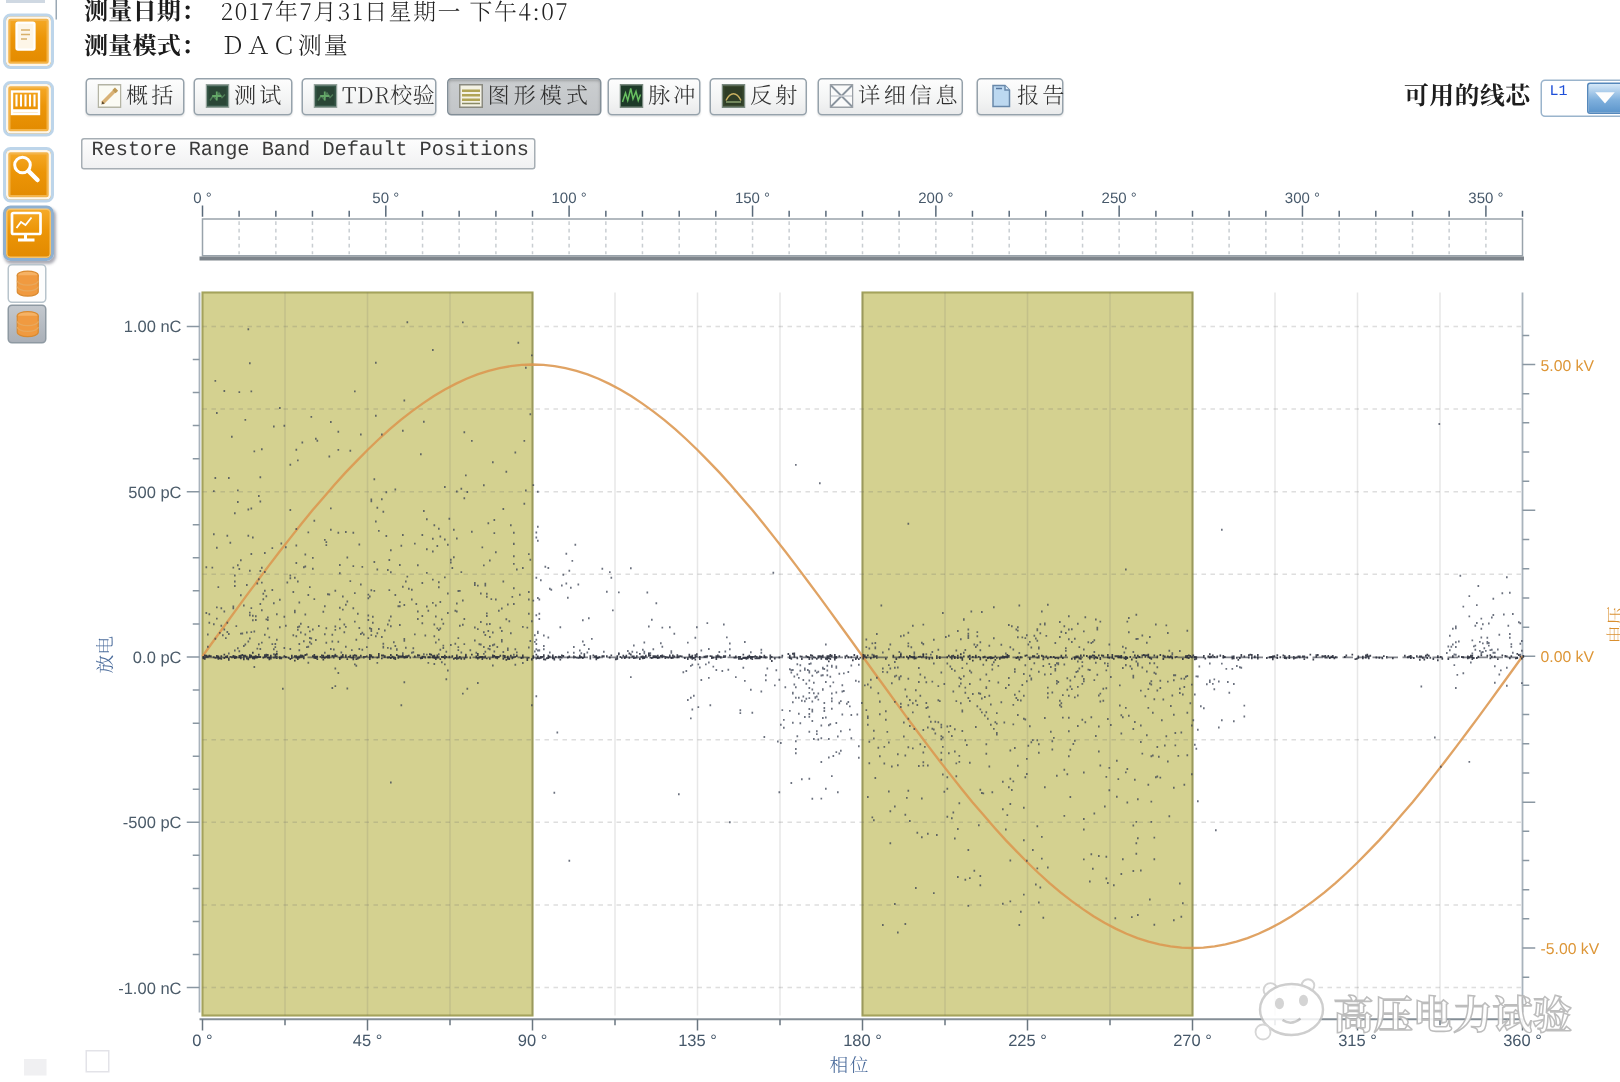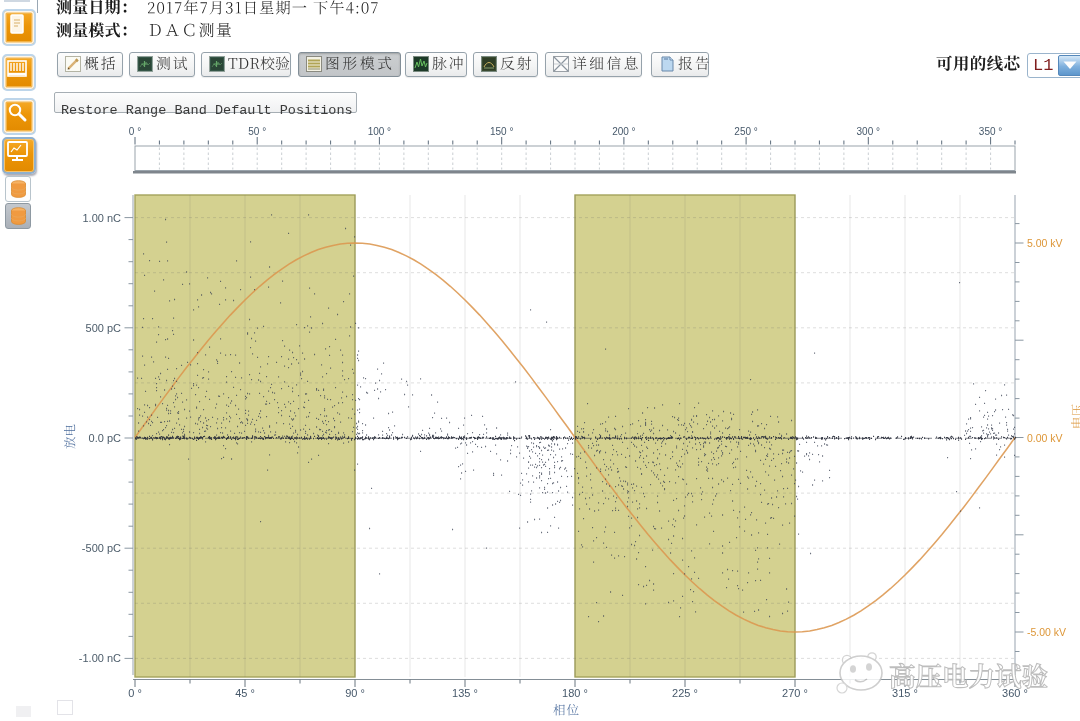--- a/index.html
+++ b/index.html
@@ -133,27 +133,27 @@
     <path d="M11 1v3h3" fill="#ddeefc" stroke="#6888aa"></path>
     <path d="M5 3h4" stroke="#5878a0" stroke-width="1"></path>
   </svg>
 <svg style="position:absolute;left:674px;top:51.2px;z-index:6" width="41.6" height="24.8">
     <path transform="translate(4,17.8)" d="M6.1 -12.1V1.1H6.2C6.6 1.1 6.8 0.9 6.8 0.8V-6.1H7.7C8.1 -4.3 8.8 -2.8 9.8 -1.6C9.1 -0.6 8.1 0.3 7.0 0.9L7.1 1.2C8.4 0.5 9.4 -0.2 10.2 -1.1C11.0 -0.2 12.0 0.6 13.2 1.1C13.3 0.8 13.6 0.6 13.9 0.6L14.0 0.4C12.7 -0.1 11.6 -0.8 10.7 -1.7C11.6 -2.9 12.2 -4.4 12.6 -6.0C12.9 -6.0 13.1 -6.0 13.2 -6.2L12.2 -7.0L11.7 -6.5H6.8V-11.1H11.7C11.6 -9.6 11.4 -8.6 11.2 -8.4C11.1 -8.3 11.0 -8.3 10.7 -8.3C10.4 -8.3 9.5 -8.4 9.0 -8.4L9.0 -8.2C9.4 -8.1 9.9 -8.0 10.1 -7.9C10.3 -7.8 10.4 -7.5 10.4 -7.4C10.8 -7.4 11.3 -7.5 11.6 -7.7C12.1 -8.1 12.3 -9.2 12.4 -11.0C12.7 -11.1 12.9 -11.1 13.0 -11.2L12.0 -12.0L11.5 -11.6H7.0ZM4.6 -9.8 4.0 -9.1H3.5V-11.8C3.9 -11.9 4.0 -12.0 4.1 -12.2L2.7 -12.4V-9.1H0.6L0.7 -8.6H2.7V-5.4C1.7 -5.0 1.0 -4.7 0.5 -4.6L1.0 -3.5C1.2 -3.6 1.3 -3.7 1.3 -3.9L2.7 -4.7V-0.3C2.7 -0.1 2.6 0.0 2.4 0.0C2.1 0.0 0.7 -0.1 0.7 -0.1V0.1C1.3 0.2 1.7 0.3 1.9 0.5C2.1 0.6 2.1 0.9 2.2 1.1C3.4 1.0 3.5 0.5 3.5 -0.2V-5.2L5.6 -6.3L5.5 -6.6L3.5 -5.7V-8.6H5.3C5.5 -8.6 5.6 -8.7 5.7 -8.9C5.3 -9.3 4.6 -9.8 4.6 -9.8ZM10.2 -2.1C9.2 -3.2 8.5 -4.5 8.0 -6.1H11.8C11.4 -4.6 10.9 -3.3 10.2 -2.1Z M27.6 -4.0V-0.4H20.7V-4.0ZM20.0 -4.4V1.1H20.1C20.4 1.1 20.7 0.9 20.7 0.8V0.1H27.6V1.1H27.8C28.0 1.1 28.4 0.9 28.4 0.8V-3.8C28.7 -3.9 29.0 -4.0 29.1 -4.1L28.0 -4.9L27.5 -4.4H20.8L20.0 -4.8ZM20.6 -12.2C20.2 -10.4 19.4 -8.4 18.6 -7.3L18.8 -7.1C19.4 -7.7 20.0 -8.6 20.5 -9.4H23.8V-6.6H17.5L17.6 -6.2H30.5C30.8 -6.2 30.9 -6.2 30.9 -6.4C30.4 -6.8 29.7 -7.4 29.7 -7.4L29.0 -6.6H24.6V-9.4H29.4C29.6 -9.4 29.7 -9.5 29.7 -9.7C29.2 -10.1 28.5 -10.7 28.5 -10.7L27.8 -9.9H24.6V-11.8C25.0 -11.9 25.1 -12.0 25.1 -12.2L23.8 -12.4V-9.9H20.7C21.0 -10.4 21.2 -11.0 21.4 -11.5C21.7 -11.5 21.9 -11.7 21.9 -11.8Z" fill="#303030"></path>
   </svg>
 <svg style="position:absolute;left:932px;top:49.5px;z-index:5" width="92.5" height="26.5">
     <path transform="translate(4,19.5)" d="M0.5 -12.6 0.6 -12.1H11.6V-1.1C11.6 -0.8 11.5 -0.7 11.1 -0.7C10.6 -0.7 7.9 -0.9 7.9 -0.9V-0.6C9.1 -0.4 9.6 -0.2 10.0 0.1C10.4 0.3 10.6 0.8 10.6 1.5C13.2 1.3 13.5 0.3 13.5 -1.0V-12.1H15.6C15.8 -12.1 16.0 -12.2 16.1 -12.4C15.3 -13.1 13.9 -14.1 13.9 -14.1L12.8 -12.6ZM7.1 -8.9V-4.4H4.2V-8.9ZM2.4 -9.4V-1.9H2.7C3.5 -1.9 4.2 -2.4 4.2 -2.5V-4.0H7.1V-2.6H7.4C8.0 -2.6 8.9 -3.0 9.0 -3.1V-8.6C9.3 -8.6 9.5 -8.8 9.6 -8.9L7.8 -10.3L6.9 -9.4H4.3L2.4 -10.1Z M21.2 -8.4H24.2V-4.9H21.1C21.2 -5.8 21.2 -6.7 21.2 -7.6ZM21.2 -8.9V-12.2H24.2V-8.9ZM19.3 -12.7V-7.6C19.3 -4.5 19.2 -1.3 17.4 1.2L17.6 1.3C19.8 -0.2 20.7 -2.3 21.0 -4.4H24.2V1.3H24.5C25.5 1.3 26.1 0.9 26.1 0.7V-4.4H29.4V-1.1C29.4 -0.9 29.3 -0.8 29.1 -0.8C28.7 -0.8 27.1 -0.9 27.1 -0.9V-0.7C27.9 -0.5 28.3 -0.3 28.5 -0.0C28.7 0.2 28.8 0.7 28.9 1.3C31.1 1.1 31.4 0.4 31.4 -0.9V-11.9C31.7 -12.0 32.0 -12.1 32.1 -12.3L30.1 -13.8L29.2 -12.7H21.5L19.3 -13.5ZM29.4 -8.4V-4.9H26.1V-8.4ZM29.4 -8.9H26.1V-12.2H29.4Z M42.6 -7.5 42.4 -7.4C43.1 -6.5 43.7 -5.2 43.8 -4.0C45.6 -2.5 47.4 -6.1 42.6 -7.5ZM40.0 -13.3 37.3 -14.0C37.2 -13.0 37.1 -11.7 37.0 -10.8H36.9L35.0 -11.6V0.9H35.3C36.1 0.9 36.8 0.4 36.8 0.2V-1.0H39.3V0.3H39.6C40.2 0.3 41.1 -0.1 41.1 -0.2V-10.1C41.5 -10.1 41.7 -10.3 41.8 -10.4L40.0 -11.8L39.1 -10.8H37.7C38.2 -11.5 38.9 -12.3 39.3 -12.9C39.7 -12.9 39.9 -13.0 40.0 -13.3ZM39.3 -10.4V-6.3H36.8V-10.4ZM36.8 -5.8H39.3V-1.5H36.8ZM46.0 -13.2 43.4 -14.0C43.0 -11.5 42.1 -8.8 41.2 -7.1L41.4 -6.9C42.4 -7.8 43.4 -9.0 44.2 -10.4H47.2C47.1 -4.8 47.0 -1.5 46.3 -1.0C46.2 -0.8 46.0 -0.7 45.7 -0.7C45.3 -0.7 44.2 -0.8 43.4 -0.9L43.4 -0.7C44.2 -0.5 44.8 -0.2 45.1 0.1C45.4 0.3 45.5 0.8 45.5 1.4C46.6 1.4 47.3 1.2 47.9 0.6C48.8 -0.4 49.0 -3.4 49.1 -10.1C49.5 -10.1 49.7 -10.3 49.8 -10.4L48.1 -12.0L47.0 -10.9H44.4C44.8 -11.5 45.1 -12.2 45.3 -12.9C45.7 -12.9 45.9 -13.0 46.0 -13.2Z M51.2 -1.6 52.1 0.7C52.3 0.6 52.5 0.4 52.6 0.2C55.1 -1.0 56.7 -2.1 57.9 -3.0L57.9 -3.1C55.3 -2.4 52.5 -1.8 51.2 -1.6ZM56.3 -12.9 53.9 -13.9C53.6 -12.6 52.4 -10.1 51.6 -9.2C51.4 -9.1 51.0 -9.0 51.0 -9.0L51.9 -6.9C52.1 -7.0 52.2 -7.1 52.3 -7.3C53.0 -7.5 53.6 -7.8 54.1 -8.0C53.4 -6.8 52.4 -5.8 51.7 -5.2C51.5 -5.1 51.1 -5.0 51.1 -5.0L52.0 -2.9C52.1 -3.0 52.2 -3.0 52.3 -3.2C54.5 -4.0 56.4 -4.8 57.4 -5.2L57.3 -5.4C55.6 -5.2 53.8 -5.1 52.6 -5.0C54.4 -6.3 56.4 -8.2 57.4 -9.6C57.8 -9.5 58.0 -9.6 58.1 -9.8L55.9 -11.1C55.6 -10.5 55.3 -9.7 54.8 -8.9L52.2 -8.9C53.5 -9.9 54.9 -11.4 55.7 -12.6C56.1 -12.6 56.2 -12.7 56.3 -12.9ZM63.8 -6.4C63.4 -5.6 62.9 -5.0 62.5 -4.4C62.2 -4.9 62.0 -5.5 61.8 -6.1ZM61.8 -13.7 59.3 -14.0C59.3 -12.4 59.3 -10.8 59.5 -9.4L57.4 -9.2L57.5 -8.7L59.5 -8.9C59.6 -8.1 59.7 -7.2 59.9 -6.4L56.8 -6.0L57.0 -5.6L60.0 -5.9C60.3 -4.8 60.6 -3.8 61.1 -2.8C59.5 -1.2 57.5 -0.0 55.4 0.9L55.5 1.1C57.9 0.5 60.0 -0.3 61.9 -1.6C62.4 -0.8 63.1 -0.0 63.9 0.6C64.7 1.3 66.1 1.9 66.8 1.2C67.0 0.9 67.0 0.4 66.4 -0.5L66.7 -3.3L66.6 -3.4C66.2 -2.6 65.8 -1.7 65.5 -1.3C65.3 -1.0 65.2 -1.0 64.9 -1.2C64.3 -1.7 63.8 -2.2 63.4 -2.8C64.1 -3.4 64.8 -4.1 65.4 -4.9C65.8 -4.8 66.0 -4.9 66.1 -5.1L63.8 -6.4L66.5 -6.7C66.7 -6.7 66.9 -6.8 66.9 -7.0C66.1 -7.6 64.7 -8.3 64.7 -8.3L63.8 -6.9L61.7 -6.6C61.5 -7.4 61.4 -8.2 61.3 -9.1L65.7 -9.6C65.9 -9.6 66.1 -9.7 66.1 -9.9C65.5 -10.3 64.6 -10.9 64.2 -11.1C65.0 -11.7 64.8 -13.3 61.7 -13.5C61.8 -13.6 61.8 -13.6 61.8 -13.7ZM63.8 -10.9 63.1 -9.8 61.3 -9.6C61.2 -10.8 61.2 -12.0 61.2 -13.3C61.3 -13.3 61.4 -13.3 61.5 -13.4C62.1 -12.8 62.8 -11.9 63.0 -11.1C63.3 -10.9 63.6 -10.8 63.8 -10.9Z M74.7 -7.5 72.2 -7.7V-0.9C72.2 0.6 72.7 0.9 74.6 0.9H76.7C79.9 0.9 80.8 0.5 80.8 -0.3C80.8 -0.7 80.6 -0.9 80.0 -1.1L80.0 -3.5H79.8C79.4 -2.4 79.1 -1.6 79.0 -1.2C78.8 -1.1 78.7 -1.0 78.5 -1.0C78.2 -0.9 77.5 -0.9 76.8 -0.9H74.9C74.2 -0.9 74.1 -1.0 74.1 -1.4V-7.1C74.5 -7.1 74.6 -7.3 74.7 -7.5ZM80.1 -6.9 79.9 -6.8C80.8 -5.4 81.6 -3.5 81.6 -1.8C83.6 0.0 85.4 -4.4 80.1 -6.9ZM75.1 -8.8 74.9 -8.7C75.7 -7.5 76.5 -5.9 76.7 -4.5C78.6 -2.9 80.2 -6.8 75.1 -8.8ZM70.6 -6.7 70.4 -6.7C70.2 -5.0 69.4 -3.6 68.5 -2.8C66.9 -0.3 72.6 0.4 70.6 -6.7ZM72.1 -11.6H68.1L68.2 -11.1H72.1V-8.9H72.4C73.2 -8.9 74.0 -9.1 74.0 -9.3V-11.1H77.7V-8.9H78.0C78.8 -8.9 79.6 -9.2 79.6 -9.4V-11.1H83.3C83.5 -11.1 83.7 -11.2 83.7 -11.4C83.1 -12.0 81.9 -13.0 81.9 -13.0L80.8 -11.6H79.6V-13.3C80.0 -13.3 80.2 -13.5 80.2 -13.7L77.7 -13.9V-11.6H74.0V-13.3C74.4 -13.3 74.6 -13.5 74.6 -13.7L72.1 -13.9Z" fill="#1e1e1e"></path>
   </svg>
 <div class="abs" style="left:1027px;top:53px;width:60px;height:23px;border:1px solid #9ab4cc;border-radius:3px;background:#fff"></div>
-<div class="abs" style="left:1033px;top:56px;font-family:'Liberation Mono',monospace;font-size:17px;color:#7f1d1d">L1</div>
+<div class="abs" style="left:1033px;top:56px;font-family:'Liberation Mono',monospace;font-size:10px;color:#1d4ed8">L1</div>
 <div class="abs" style="left:1058px;top:55px;width:24px;height:19px;border:1px solid #5588bb;border-radius:2px;background:linear-gradient(#d5e8f8,#7fb0dd 55%,#5d96cc)"></div>
 <svg class="abs" style="left:1058px;top:55px" width="24" height="19">
     <path d="M5.5 6.5l6.5 7.5 6.5-7.5z" fill="#fdfdfd"></path>
   </svg>
 <div class="abs" style="left:54px;top:92px;width:301px;height:19px;border:1px solid #a6aeb4;border-radius:2px;background:linear-gradient(#fdfdfd,#f0f1f2);"></div>
-<div class="abs" style="left:61px;top:103px;font-family:'Liberation Mono',monospace;font-size:13.5px;color:#3a3a3a;z-index:6">Restore Range Band Default Positions</div>
+<div class="abs" style="left:61px;top:93px;font-family:'Liberation Mono',monospace;font-size:13.5px;color:#3a3a3a;z-index:6">Restore Range Band Default Positions</div>
 <svg class="abs" style="left:0;top:0;z-index:2" width="1080" height="721">
     <text x="135" y="135" font-size="10" fill="#46586a" text-anchor="middle" font-family="Liberation Sans">0 °</text>
     <text x="257.2" y="135" font-size="10" fill="#46586a" text-anchor="middle" font-family="Liberation Sans">50 °</text>
     <text x="379.4" y="135" font-size="10" fill="#46586a" text-anchor="middle" font-family="Liberation Sans">100 °</text>
     <text x="501.7" y="135" font-size="10" fill="#46586a" text-anchor="middle" font-family="Liberation Sans">150 °</text>
     <text x="623.9" y="135" font-size="10" fill="#46586a" text-anchor="middle" font-family="Liberation Sans">200 °</text>
     <text x="746.1" y="135" font-size="10" fill="#46586a" text-anchor="middle" font-family="Liberation Sans">250 °</text>
     <text x="868.3" y="135" font-size="10" fill="#46586a" text-anchor="middle" font-family="Liberation Sans">300 °</text>
     <text x="990.6" y="135" font-size="10" fill="#46586a" text-anchor="middle" font-family="Liberation Sans">350 °</text>
     <line x1="135" y1="137" x2="135" y2="144.5" stroke="#5a6a7a" stroke-width="1"></line>

